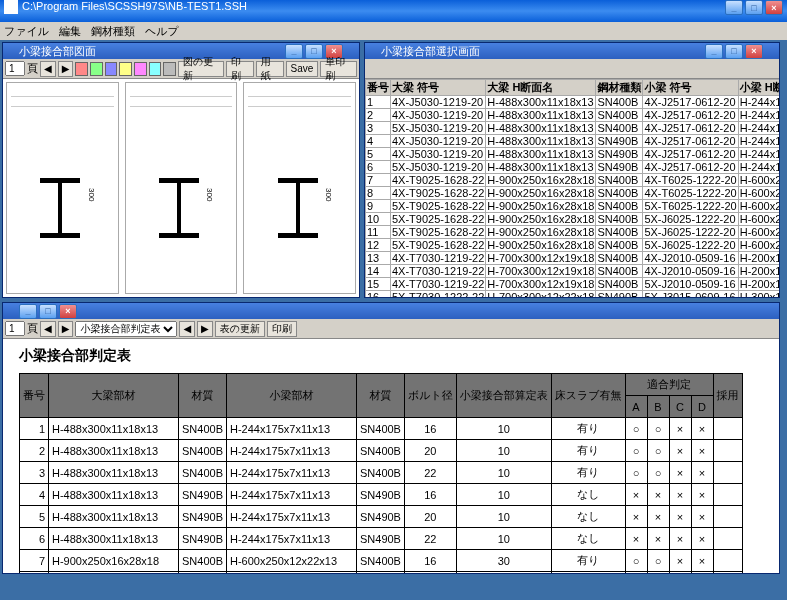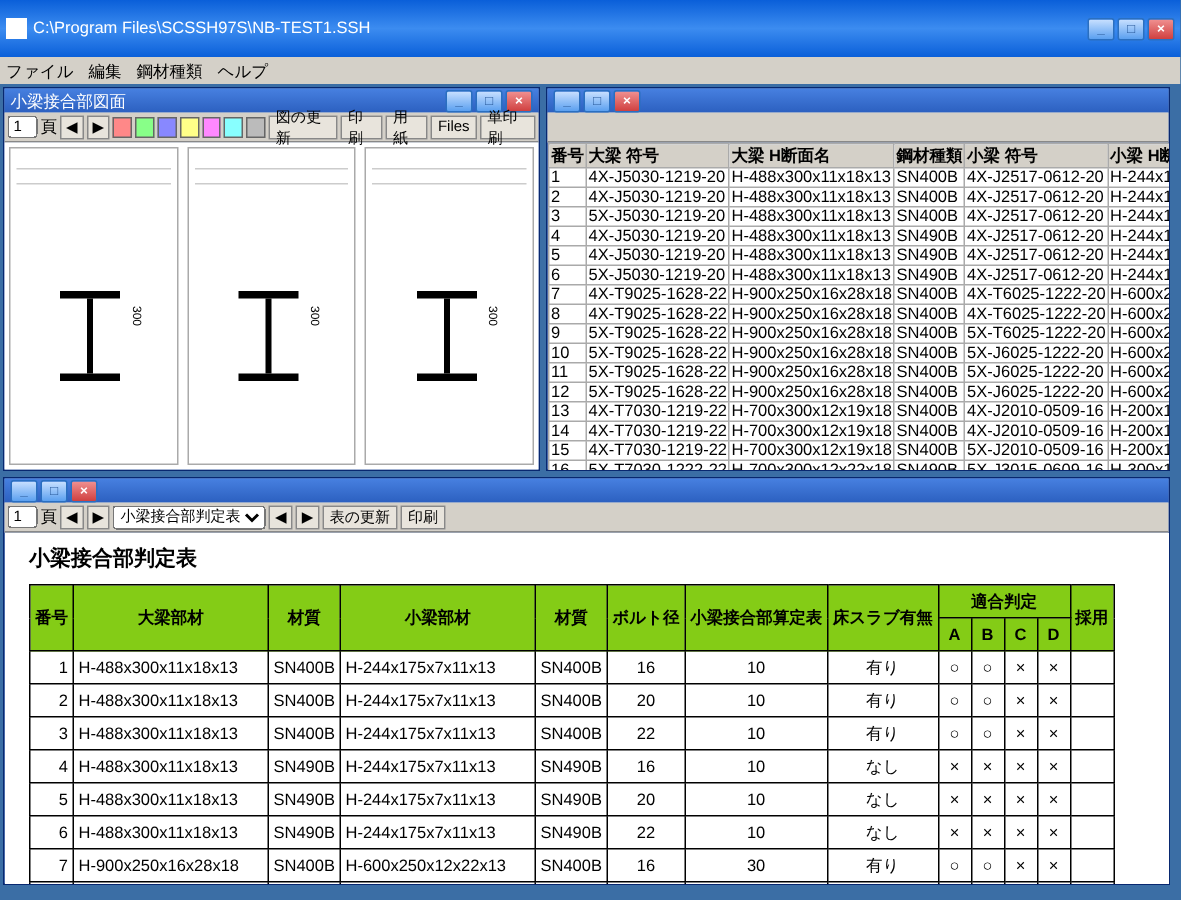--- a/index.html
+++ b/index.html
@@ -1,26 +1,26 @@
 <!DOCTYPE html>
 <html><head>
 <meta charset="utf-8">
 <style>
 *{box-sizing:border-box;margin:0;padding:0;font-family:"MS PGothic","MS Gothic",sans-serif;font-size:11px}
 body{background:#3b6ea5;width:787px;height:600px;overflow:hidden}
-.app-titlebar{background:linear-gradient(#0a5fd9,#3c8cf0 50%,#0a5fd9);height:38px;display:flex;align-items:center;color:#fff;padding:0 4px}
+.app-titlebar{background:linear-gradient(#0a5fd9,#3c8cf0 50%,#0a5fd9);height:22px;display:flex;color:#fff;padding:0 4px}
 .app-titlebar .icon{width:14px;height:14px;background:#fff;margin-right:4px}
 .app-titlebar .title{flex:1;font-size:11px}
 .win-btns{display:flex;gap:2px}
 .win-btn{width:18px;height:15px;background:linear-gradient(#c8e0ff,#5ba0f0);border:1px solid #2a6fc0;border-radius:2px;display:flex;align-items:center;justify-content:center;color:#2a5a9a;font-weight:bold;font-size:9px;cursor:pointer}
 .win-btn.close{background:linear-gradient(#f09090,#d04040);color:#fff}
 .menubar{background:#d4d0c8;height:18px;display:flex;align-items:center;padding:0 4px;gap:10px;font-size:10px}
 .mdi-area{height:540px;position:relative;padding:2px}
 .panel{position:absolute;background:#88aae0;border:1px solid #082870}
-.panel-titlebar{background:linear-gradient(#4780e0,#2c60c0);height:16px;display:flex;align-items:center;color:#fff;padding:0 4px;font-size:10px}
+.panel-titlebar{background:linear-gradient(#4780e0,#2c60c0);height:16px;display:flex;align-items:center;color:#fff;padding:0 16px;font-size:10px}
 .panel-titlebar .t-title{flex:1}
 .panel-toolbar{background:#d4d0c8;height:20px;display:flex;align-items:center;padding:1px 2px;gap:2px;border-bottom:1px solid #888}
 .tb-btn{height:16px;border:1px solid #888;background:#e8e4dc;padding:0 3px;font-size:10px;display:flex;align-items:center;cursor:pointer}
 .tb-btn.text{padding:0 4px}
 .tb-ic{width:14px;height:14px;background:#bbb;border:1px solid #666;cursor:pointer}
 .panel-body{background:#fff;overflow:auto}
 
 .draw-panel{left:2px;top:2px;width:358px;height:256px}
 .draw-body{height:218px;background:#fff;display:flex}
 .draw-cell{flex:1;border:1px solid #aaa;margin:3px;position:relative;padding:4px;font-size:7px}
@@ -35,21 +35,21 @@
 .spec-body{height:218px;overflow:auto}
 .spec-table{width:100%;border-collapse:collapse;font-size:8px}
 .spec-table th,.spec-table td{border:1px solid #aaa;padding:0 1px;text-align:left;height:10px;white-space:nowrap;overflow:hidden}
 .spec-table th{background:#d4d0c8}
 
 .judge-panel{left:2px;top:262px;width:778px;height:272px}
 .judge-body{height:234px;overflow:auto;padding:8px 16px;background:#fff}
 .judge-title{font-size:14px;font-weight:bold;margin-bottom:8px}
 .judge-table{border-collapse:collapse}
 .judge-table th,.judge-table td{border:1px solid #000;padding:1px 3px;text-align:center;font-size:11px;height:22px}
-.judge-table th{background:#84cc16;font-weight:bold}
+.judge-table th{background:#737373;font-weight:normal}
 .nav-input{width:20px;height:15px;font-size:10px;padding:0 2px}
 select.combo{font-size:10px;height:16px}
 </style>
 </head>
 <body>
 
 <div class="app-titlebar">
  <span class="icon"></span>
  <span class="title">C:\Program Files\SCSSH97S\NB-TEST1.SSH</span>
  <div class="win-btns">
@@ -84,21 +84,21 @@
   <div class="tb-ic" style="background:#f88"></div>
   <div class="tb-ic" style="background:#8f8"></div>
   <div class="tb-ic" style="background:#88f"></div>
   <div class="tb-ic" style="background:#ff8"></div>
   <div class="tb-ic" style="background:#f8f"></div>
   <div class="tb-ic" style="background:#8ff"></div>
   <div class="tb-ic"></div>
   <div class="tb-btn text">図の更新</div>
   <div class="tb-btn text">印刷</div>
   <div class="tb-btn text">用紙</div>
-  <div class="tb-btn text">Files</div>
+  <div class="tb-btn text">Save</div>
   <div class="tb-btn text">単印刷</div>
  </div>
  <div class="panel-body draw-body">
   <div class="draw-cell">
    <div class="mini-row"></div>
           <div class="mini-row"></div>
    <div class="ibeam">
             <div class="web"></div>
           </div>
    <span class="dim">300</span>
@@ -117,20 +117,21 @@
    <div class="ibeam">
             <div class="web"></div>
           </div>
    <span class="dim">300</span>
   </div>
  </div>
 </div>
 
 <div class="panel spec-panel">
  <div class="panel-titlebar">
+  <span class="t-title">小梁接合部選択画面</span>
   <div class="win-btns">
    <div class="win-btn">_</div>
    <div class="win-btn">□</div>
    <div class="win-btn close">×</div>
   </div>
  </div>
  <div class="panel-toolbar"></div>
  <div class="panel-body spec-body">
   <table class="spec-table">
    <thead>

